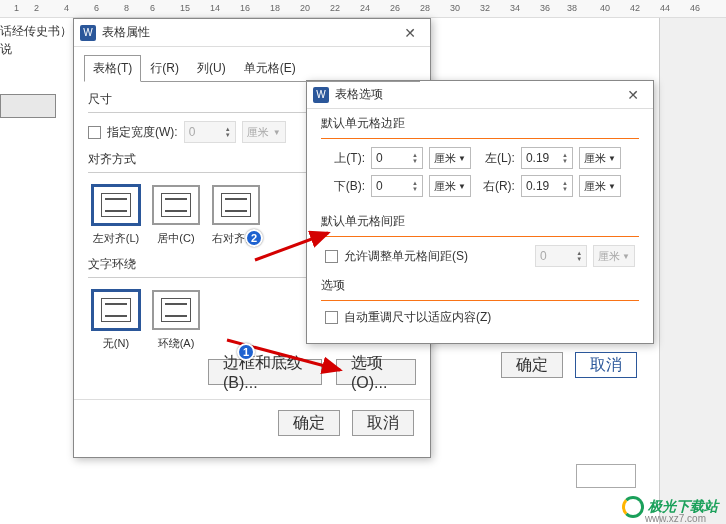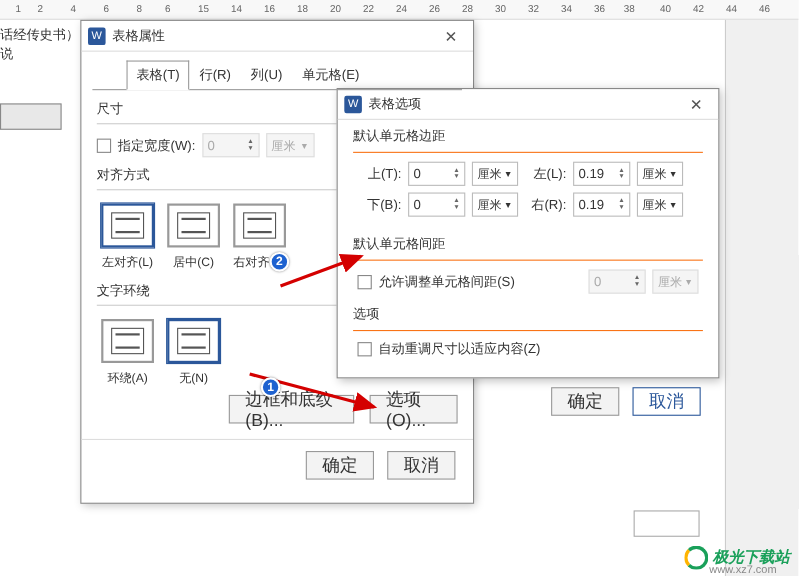--- a/index.html
+++ b/index.html
@@ -11,21 +11,21 @@
   .doc-left { position: absolute; left: 0; top: 22px; font-size: 12px; line-height: 18px; }
   .doc-box { position: absolute; left: 0; top: 94px; width: 56px; height: 24px; border: 1px solid #888; background: #e8e8e8; }
   .dialog { position: absolute; background: #fff; border: 1px solid #888; box-shadow: 2px 2px 8px rgba(0,0,0,.25); }
   .titlebar { height: 28px; display: flex; align-items: center; padding: 0 6px; border-bottom: 1px solid #ddd; }
   .wicon { width: 16px; height: 16px; background: #2b579a; color: #fff; font-size: 10px; display: flex; align-items: center; justify-content: center; border-radius: 2px; margin-right: 6px; }
   .titlebar .title { flex: 1; font-size: 12px; }
   .close-x { width: 28px; height: 20px; display: flex; align-items: center; justify-content: center; font-size: 14px; color: #555; cursor: pointer; }
   .dialog1 { left: 73px; top: 18px; width: 358px; height: 440px; }
   .tabs { display: flex; padding: 8px 10px 0 10px; }
   .tab { padding: 4px 8px; border: 1px solid transparent; font-size: 12px; cursor: pointer; }
-  .tab.active { border: 1px solid #999; border-bottom: 1px solid #fff; background: #fff; position: relative; z-index: 2; margin-left: 31px; }
+  .tab.active { border: 1px solid #999; border-bottom: 1px solid #fff; background: #fff; position: relative; z-index: 2; }
   .tabline { border-top: 1px solid #999; margin: 0 10px; position: relative; top: -1px; z-index: 1; }
   .group { margin: 8px 14px 4px 14px; }
   .group-label { font-size: 12px; margin-bottom: 4px; }
   .group-body { border-top: 1px solid #ccc; padding-top: 8px; }
   .row { display: flex; align-items: center; gap: 6px; }
   .chk { width: 13px; height: 13px; border: 1px solid #888; display: inline-block; }
   .numbox { width: 52px; height: 22px; border: 1px solid #bbb; display: flex; align-items: center; padding: 0 4px; background: #fff; justify-content: space-between; }
   .numbox.disabled { background: #f5f5f5; color: #aaa; border-color: #ddd; }
   .spin { display: flex; flex-direction: column; font-size: 6px; line-height: 6px; color: #666; }
   .unit { border: 1px solid #bbb; height: 22px; padding: 0 4px; display: flex; align-items: center; background: #fff; font-size: 11px; }
@@ -156,30 +156,30 @@
         <div style="padding-top:4px;">左</div>
       </div>
     </div>
   </div>
 
   <div class="group">
     <div class="group-label">文字环绕</div>
     <div class="group-body">
       <div class="align-row">
         <div class="align-item">
+          <div class="align-box selected">
+              <div class="align-icon"></div>
+            </div>
+          <div>无(N)</div>
+        </div>
+        <div class="align-item">
           <div class="align-box">
               <div class="align-icon"></div>
             </div>
           <div>环绕(A)</div>
-        </div>
-        <div class="align-item">
-          <div class="align-box selected">
-              <div class="align-icon"></div>
-            </div>
-          <div>无(N)</div>
         </div>
       </div>
       <div class="secondary-btns">
         <div class="btn">边框和底纹(B)...</div>
         <div class="btn">选项(O)...</div>
       </div>
     </div>
   </div>
 
   <div style="border-top:1px solid #ddd;"></div>

